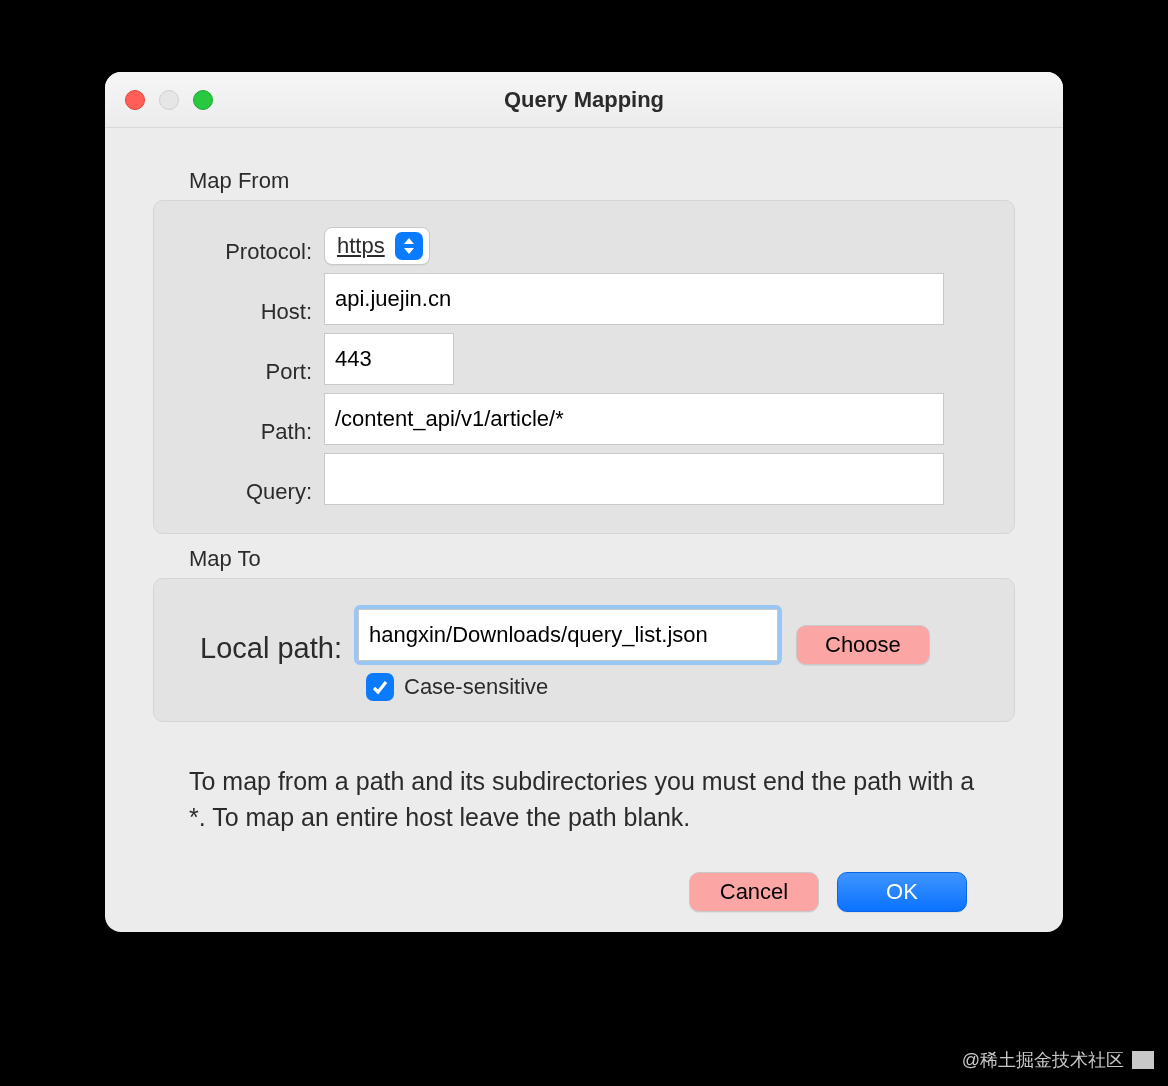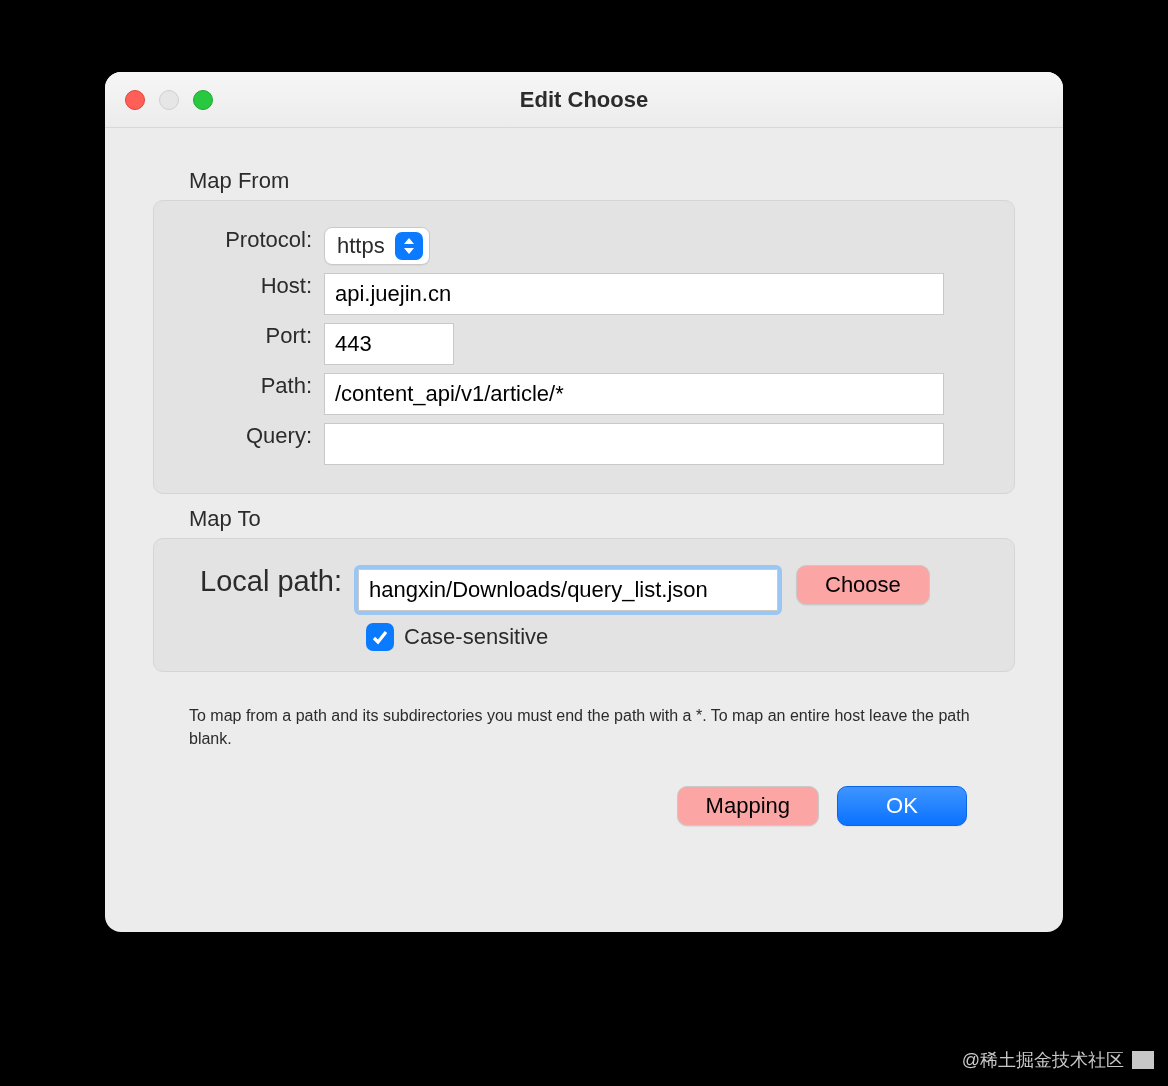--- a/index.html
+++ b/index.html
@@ -44,54 +44,55 @@
   .group-label {
     font-size: 22px; margin: 12px 0 6px 36px;
   }
   .group {
     background: #e3e3e3;
     border: 1px solid #d5d5d5;
     border-radius: 10px;
     padding: 18px 20px 20px 20px;
   }
   .row {
-    display: flex; align-items: flex-start;
+    display: flex; align-items: flex-end;
     margin: 8px 0;
   }
   .lbl {
     width: 150px; text-align: right;
     padding-right: 12px;
     font-size: 22px;
   }
   .lbl2 {
     width: 180px; text-align: right;
     padding-right: 12px;
     font-size: 29px;
   }
   .select-wrap {
     display: inline-flex; align-items: center;
     background: #fff;
     border: 1px solid #c9c9c9;
     border-radius: 8px;
     padding: 4px 6px 4px 12px;
     box-shadow: 0 1px 1px rgba(0,0,0,0.05);
+    text-decoration: underline;
   }
   .select-val { font-size: 22px; padding-right: 10px; }
   .sel-btn {
     width: 28px; height: 28px;
     background: #0a7aff;
     border-radius: 7px;
     display: flex; align-items: center; justify-content: center;
   }
   .sel-btn svg { fill: #fff; }
   input.tx {
     background: #fff;
     border: 1px solid #c9c9c9;
     border-radius: 0;
-    height: 42px;
+    height: 52px;
     font-size: 22px;
     padding: 2px 10px;
     font-family: inherit;
     outline: none;
   }
   .host-in { width: 620px; }
   .port-in { width: 130px; }
   .path-in { width: 620px; }
   .query-in { width: 620px; }
   .local-wrap {
@@ -126,22 +127,22 @@
   }
   .chk-row { display:flex; align-items:center; margin-top:4px; margin-left:192px; gap:10px;}
   .chk {
     width: 28px; height: 28px;
     background: #0a7aff;
     border-radius: 7px;
     display:flex; align-items:center; justify-content:center;
   }
   .chk svg { stroke:#fff; fill:none; stroke-width:3.2; }
   .hint {
-    font-size: 16px;
-    margin: 32px 36px 0 36px;
+    font-size: 25px;
+    margin: 41px 36px 0 36px;
     line-height: 1.45;
   }
   .footer {
     display:flex; justify-content:flex-end; gap:18px;
     padding: 36px 48px 0 0;
   }
   .footer .btn { min-width:130px; }
   .watermark {
     position:absolute; right:14px; bottom:14px;
     color:#c8c8c8; font-size:18px;
@@ -152,21 +153,21 @@
 </head>
 <body>
 
 <div class="window">
   <div class="titlebar">
     <div class="traffic">
       <div class="tl red"></div>
       <div class="tl yel"></div>
       <div class="tl grn"></div>
     </div>
-    <div class="title">Edit Choose</div>
+    <div class="title">Query Mapping</div>
   </div>
 
   <div class="body">
 
     <div class="group-label">Map From</div>
     <div class="group">
 
       <div class="row">
         <div class="lbl">Protocol:</div>
         <div class="select-wrap">
@@ -218,21 +219,21 @@
               <polyline points="3,10 7,14 15,4"></polyline>
             </svg>
         </span>
         <span>Case-sensitive</span>
       </div>
     </div>
 
     <div class="hint">To map from a path and its subdirectories you must end the path with a *. To map an entire host leave the path blank.</div>
 
     <div class="footer">
-      <button class="btn">Mapping</button>
+      <button class="btn">Cancel</button>
       <button class="btn primary">OK</button>
     </div>
 
   </div>
 </div>
 
 <div class="watermark">
   <span>@稀土掘金技术社区</span>
   <span class="wm-box"></span>
 </div>

